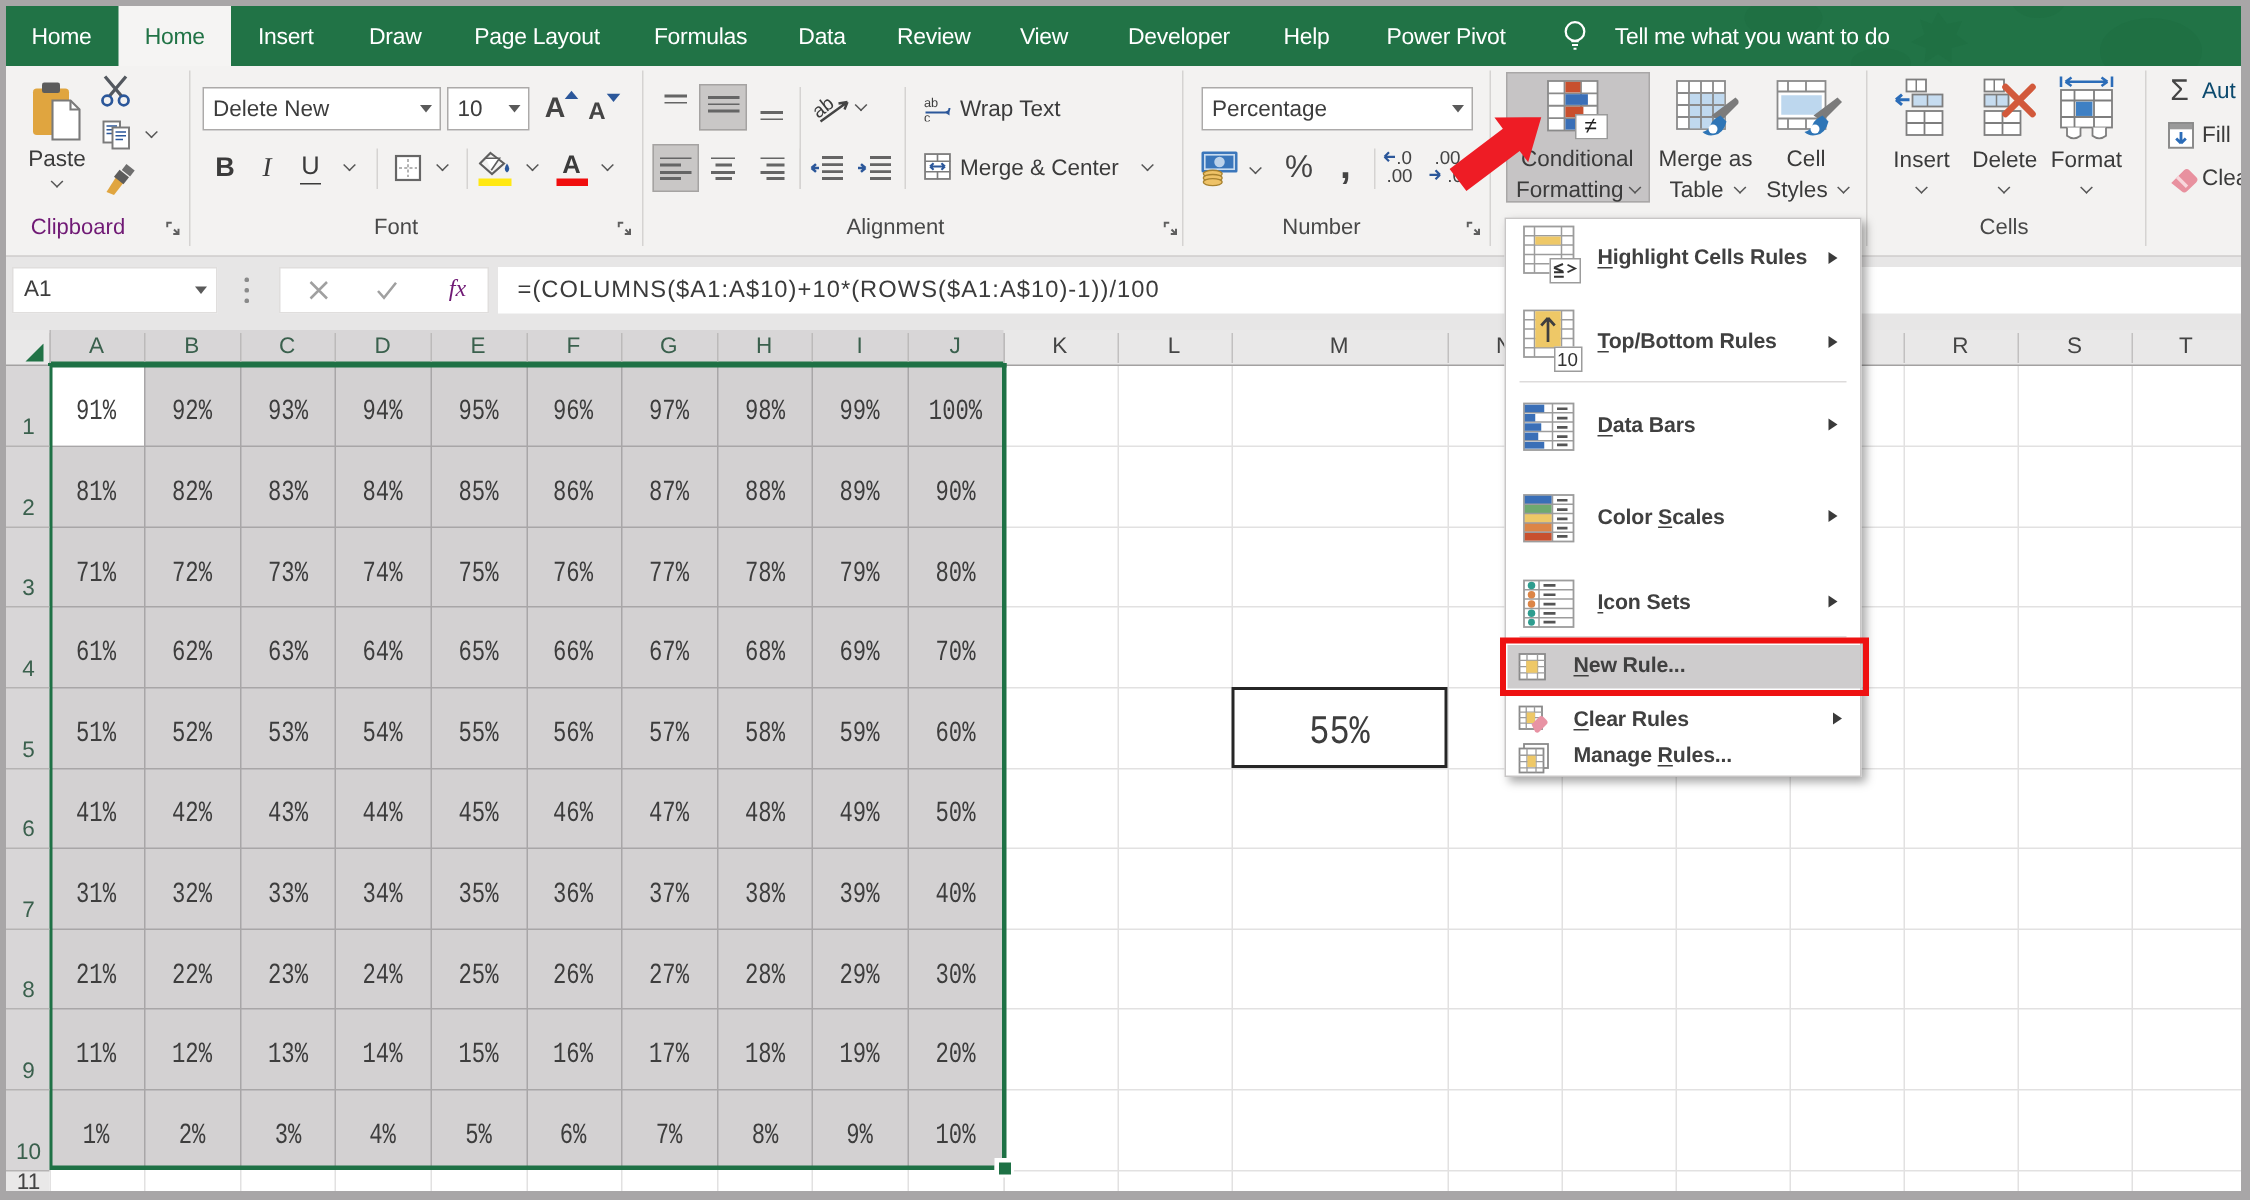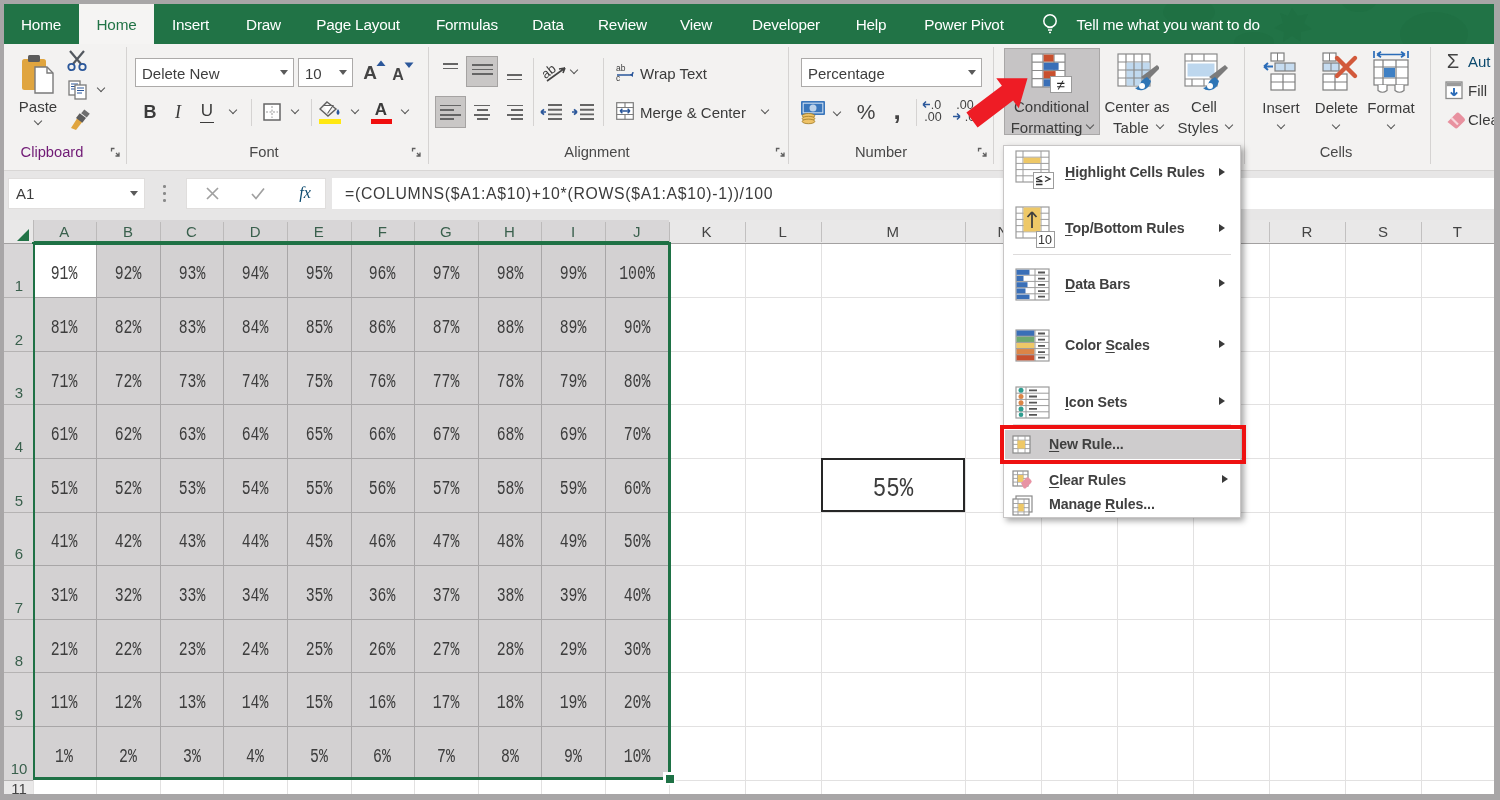--- a/index.html
+++ b/index.html
@@ -218,21 +218,21 @@
 <div class="cv" style="left:1086.8px;top:121.9px;border-color:#555"></div>
 <svg class="ab" style="left:1117px;top:53px" width="42" height="42">
     <rect x="1" y="1" width="32" height="32" fill="#fff" stroke="#8a8a8a" stroke-width="1.2"></rect>
     <path d="M1,9 h32 M1,17 h32 M1,25 h32 M9,1 v32 M17,1 v32 M25,1 v32" stroke="#8a8a8a" stroke-width="1.2"></path>
     <rect x="9.6" y="9.6" width="23" height="23" fill="#bdd7ee" opacity="0.95"></rect>
     <path d="M9.6,17 h23 M9.6,25 h23 M17,9.6 v23 M25,9.6 v23" stroke="#8a8a8a" stroke-width="1.2"></path>
     <path d="M40,12 l3,3 -13,13 -6,-4 z" fill="#7b7b7b"></path>
     <path d="M30,24 l4,4 q-2,8 -8,9 q-5,1 -8,-2 q4,-1 5,-4 q1,-3 3,-4.5 q2,-1.5 4,-2.5z" fill="#2e75b6"></path>
     <circle cx="25" cy="33" r="3" fill="#fff"></circle>
   </svg>
-<div class="tx" style="font-size:15px;color:#3b3b3b;left:1137.0px;top:106.0px;transform:translate(-50%,-50%);">Center as</div>
+<div class="tx" style="font-size:15px;color:#3b3b3b;left:1137.0px;top:106.0px;transform:translate(-50%,-50%);">Merge as</div>
 <div class="tx" style="font-size:15px;color:#3b3b3b;left:1131.0px;top:126.5px;transform:translate(-50%,-50%);">Table</div>
 <div class="cv" style="left:1156.8px;top:121.9px;border-color:#555"></div>
 <svg class="ab" style="left:1184px;top:53px" width="44" height="42">
     <rect x="1" y="1" width="32" height="32" fill="#fff" stroke="#8a8a8a" stroke-width="1.2"></rect>
     <path d="M1,8 h32 M1,26 h32 M8,1 v7 M8,26 v7 M20,1 v7 M20,26 v7" stroke="#8a8a8a" stroke-width="1.2"></path>
     <rect x="3.5" y="10.5" width="27" height="13" fill="#bdd7ee"></rect>
     <path d="M41,12 l3,3 -13,13 -6,-4 z" fill="#7b7b7b"></path>
     <path d="M31,24 l4,4 q-2,8 -8,9 q-5,1 -8,-2 q4,-1 5,-4 q1,-3 3,-4.5 q2,-1.5 4,-2.5z" fill="#2e75b6"></path>
     <circle cx="26" cy="33" r="3" fill="#fff"></circle>
   </svg>
@@ -291,21 +291,21 @@
 <div class="ab" style="left:163px;top:185px;width:2.5px;height:2.5px;border-radius:50%;background:#8a8a8a"></div>
 <div class="ab" style="left:163px;top:192px;width:2.5px;height:2.5px;border-radius:50%;background:#8a8a8a"></div>
 <div class="ab" style="left:163px;top:199px;width:2.5px;height:2.5px;border-radius:50%;background:#8a8a8a"></div>
 <div class="ab" style="left:186.0px;top:177.5px;width:140.0px;height:31.0px;background:#fff;border:1px solid #e0dedd;"></div>
 <svg class="ab" style="left:206px;top:186.5px" width="14" height="14">
     <path d="M1,1 L12,12 M12,1 L1,12" stroke="#a0a0a0" stroke-width="1.7"></path>
   </svg>
 <svg class="ab" style="left:251px;top:186.5px" width="15" height="14">
     <path d="M1,7 L5,11.5 L13,1.5" stroke="#a0a0a0" stroke-width="1.7" fill="none"></path>
   </svg>
-<div class="tx" style="font-size:16px;color:#0c4a6e;font-family:'Liberation Serif',serif;left:305.0px;top:193.0px;transform:translate(-50%,-50%);"><i>fx</i></div>
+<div class="tx" style="font-size:16px;color:#701a75;font-family:'Liberation Serif',serif;left:305.0px;top:193.0px;transform:translate(-50%,-50%);"><i>fx</i></div>
 <div class="ab" style="left:332.0px;top:177.5px;width:1161.5px;height:31.0px;background:#fff;"></div>
 <div class="tx" style="font-size:15.8px;color:#3b3b3b;letter-spacing:0.7px;left:345.0px;top:193.5px;transform:translate(0,-50%);">=(COLUMNS($A1:A$10)+10*(ROWS($A1:A$10)-1))/100</div>
 <div class="ab" style="left:4.0px;top:219.5px;width:1489.5px;height:1px;background:#d2d0cf"></div>
 <div class="ab" style="left:4.0px;top:220.0px;width:1489.5px;height:23.5px;background:#e9e8e8;"></div>
 <svg class="ab" style="left:16px;top:229px" width="14" height="13">
     <path d="M13,0 V12 H1 z" fill="#217346"></path>
   </svg>
 <div class="ab" style="left:32.5px;top:220.0px;width:636.0px;height:23.5px;background:#d8d6d7;"></div>
 <div class="ab" style="left:32.5px;top:240.9px;width:636.0px;height:2.6px;background:#217346;"></div>
 <div class="tx" style="font-size:15px;color:#3a604d;left:64.3px;top:231.0px;transform:translate(-50%,-50%);">A</div>

